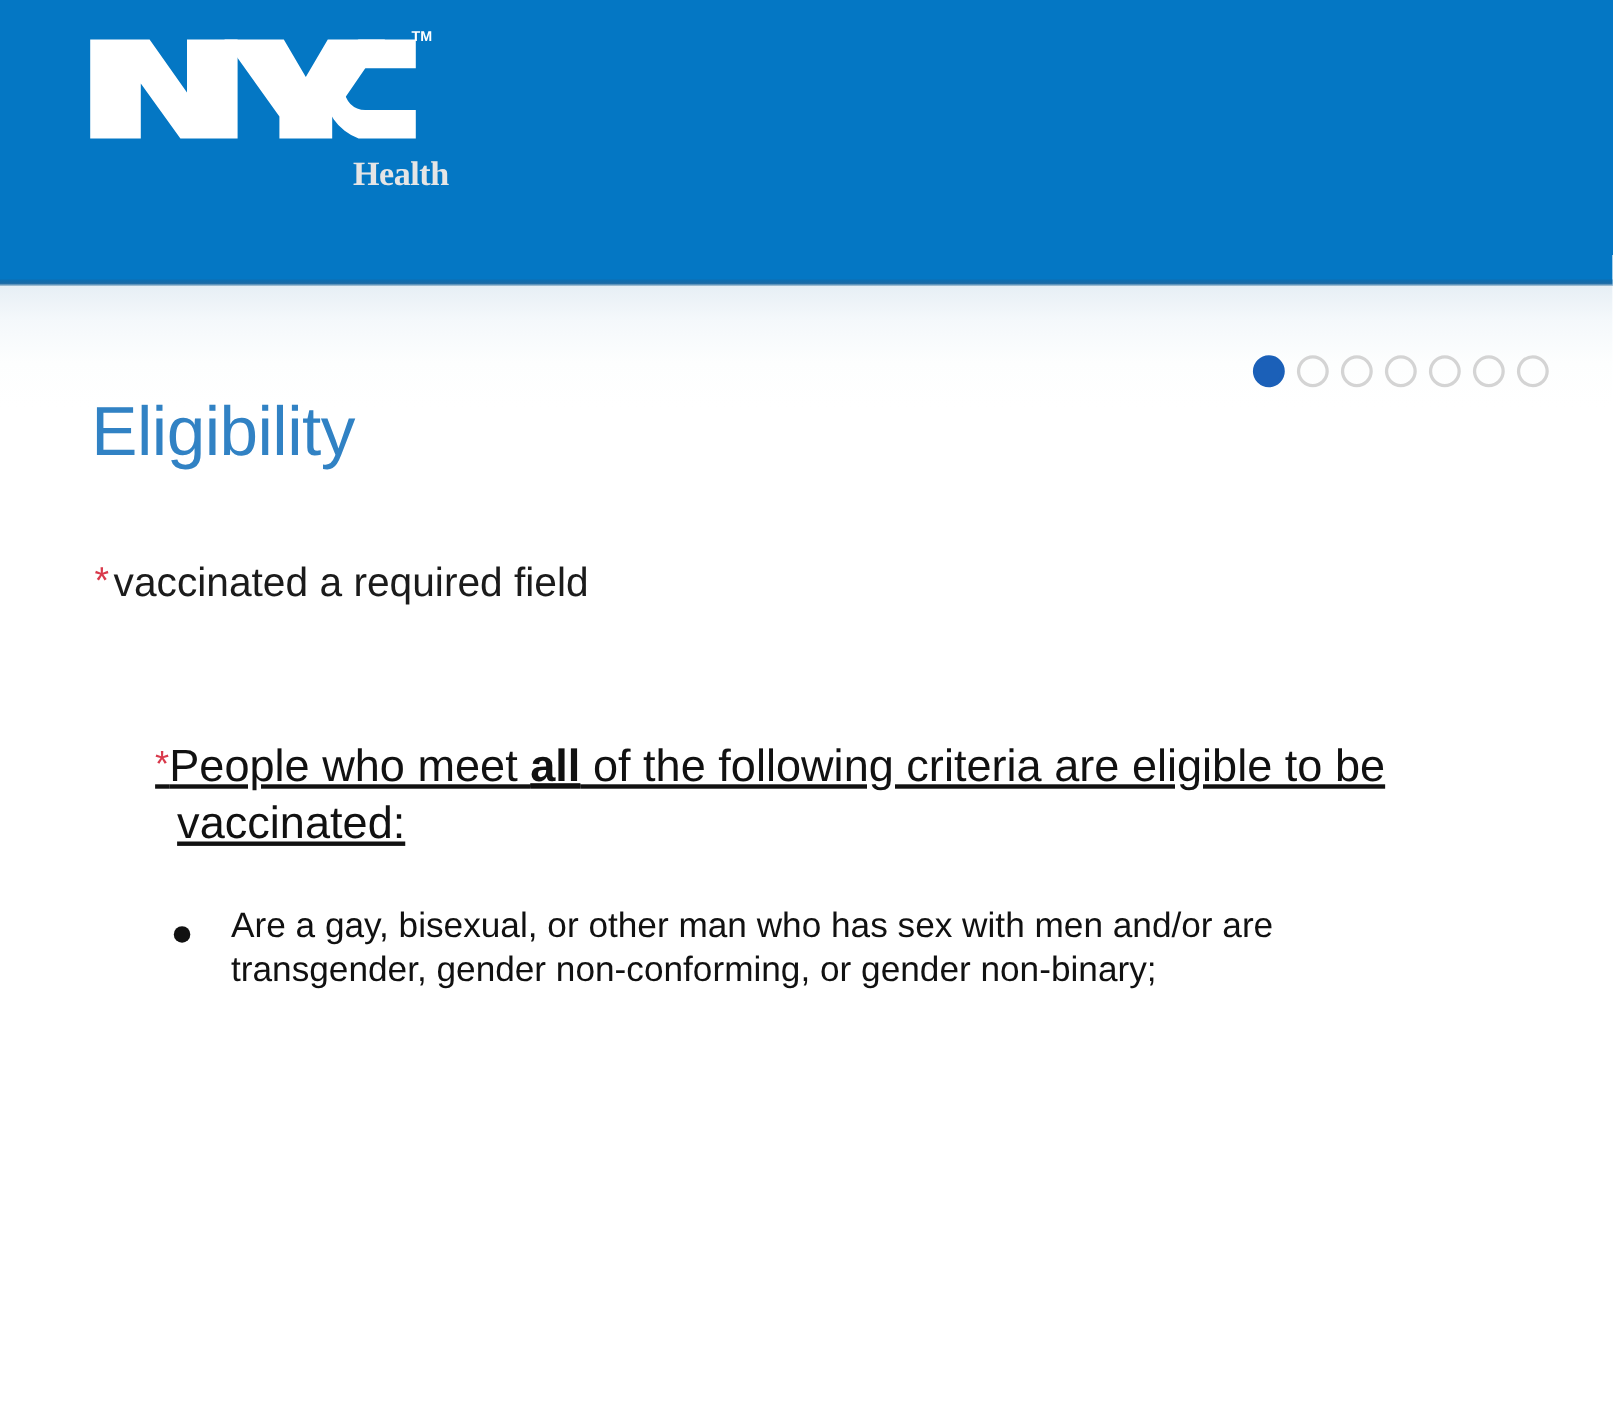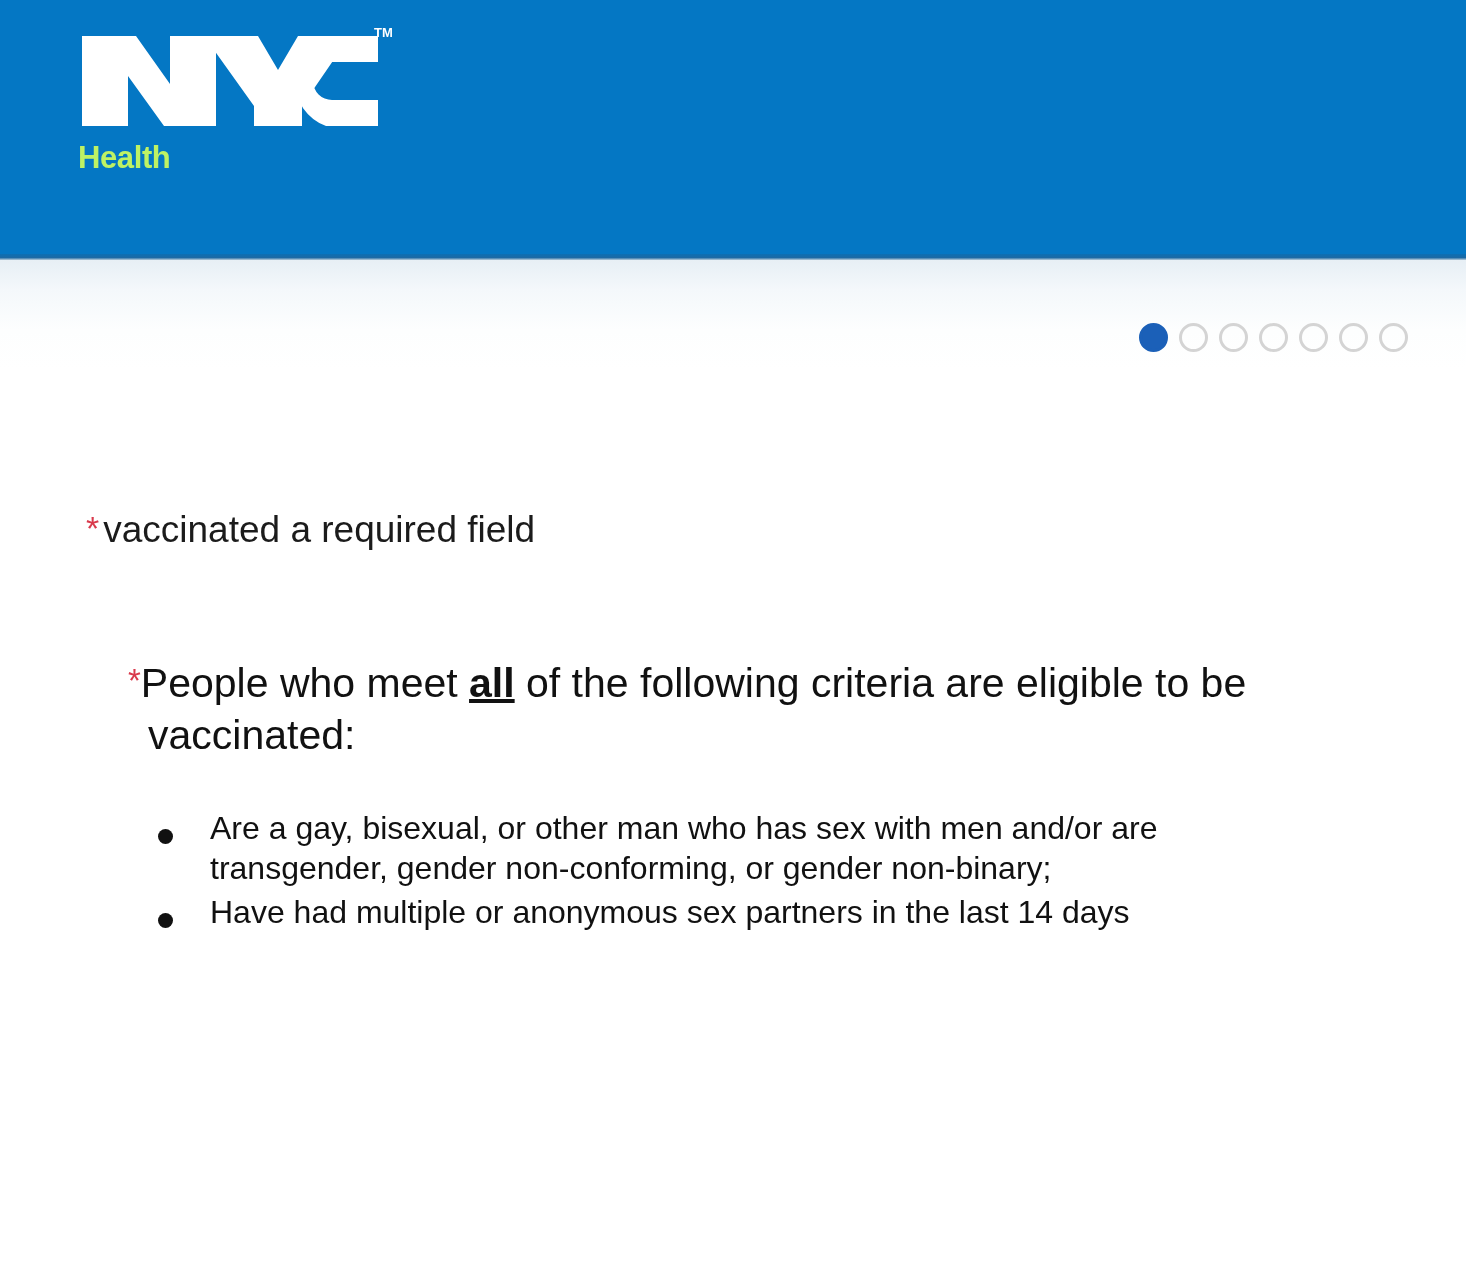--- a/index.html
+++ b/index.html
@@ -57,24 +57,25 @@
     font-size: 13px;
     font-weight: bold;
     color: #ffffff;
     letter-spacing: 0px;
     line-height: 1;
   }
   .logo-sub {
     margin-top: 12px;
     font-size: 31px;
     font-weight: bold;
-    color: #bef264;
+    color: #e5e5e5;
     letter-spacing: -0.4px;
     line-height: 1;
-    font-family: Liberation Sans, sans-serif;
+    font-family: Liberation Serif, serif;
+    text-align: right;
   }
 
   
   .content-area {
     position: relative;
     width: 100%;
     height: 1064px;
     background: linear-gradient(to bottom, #e7eff5 0px, #f4f8fb 30px, #fdfefe 70px, #ffffff 110px);
     box-sizing: border-box;
   }
@@ -138,23 +139,24 @@
   .criteria {
     position: absolute;
     left: 128px;
     top: 398px;
     width: 1185px;
   }
   .criteria-lead {
     font-size: 41px;
     color: #111111;
     line-height: 1.26;
-    margin: 0;
+    margin: 13px;
     text-indent: -20px;
     padding-left: 20px;
+    text-decoration: underline;
   }
   .criteria-lead .lead-star {
     color: #D93A4C;
     font-size: 33px;
     vertical-align: top;
     position: relative;
     top: 2px;
   }
   .criteria-lead b {
     font-weight: bold;
@@ -215,29 +217,29 @@
   <div class="pager">
     <span class="pager-dot is-active"></span>
     <span class="pager-dot"></span>
     <span class="pager-dot"></span>
     <span class="pager-dot"></span>
     <span class="pager-dot"></span>
     <span class="pager-dot"></span>
     <span class="pager-dot"></span>
   </div>
 
+  <h1 class="page-title">Eligibility</h1>
 
   <div class="required-note">
     <span class="req-star">*</span><span>vaccinated a required field</span>
   </div>
 
   <div class="criteria">
 
     <p class="criteria-lead"><span class="lead-star">*</span><span>People who meet </span><b>all</b><span> of the following criteria are eligible to be vaccinated:</span></p>
 
     <ul class="criteria-list">
       <li>Are a gay, bisexual, or other man who has sex with men and/or are transgender, gender non-conforming, or gender non-binary;</li>
-      <li>Have had multiple or anonymous sex partners in the last 14 days</li>
     </ul>
 
   </div>
 
 </div>
 
 </body></html>

